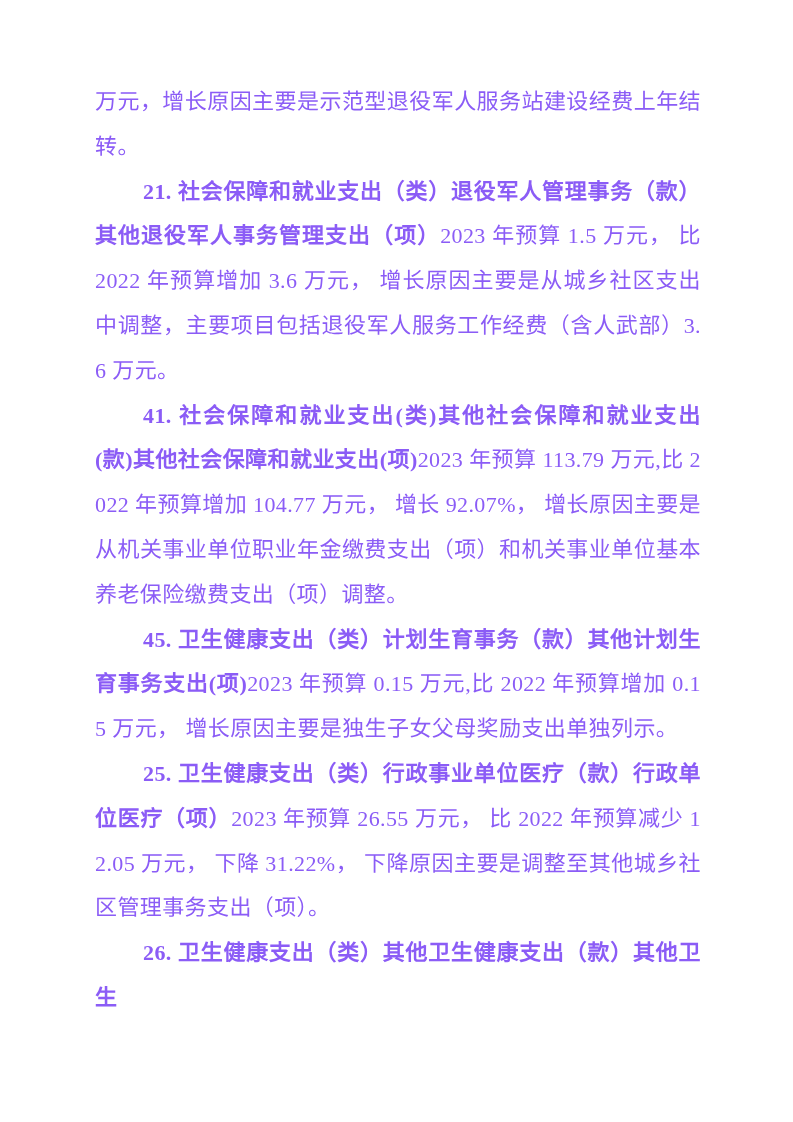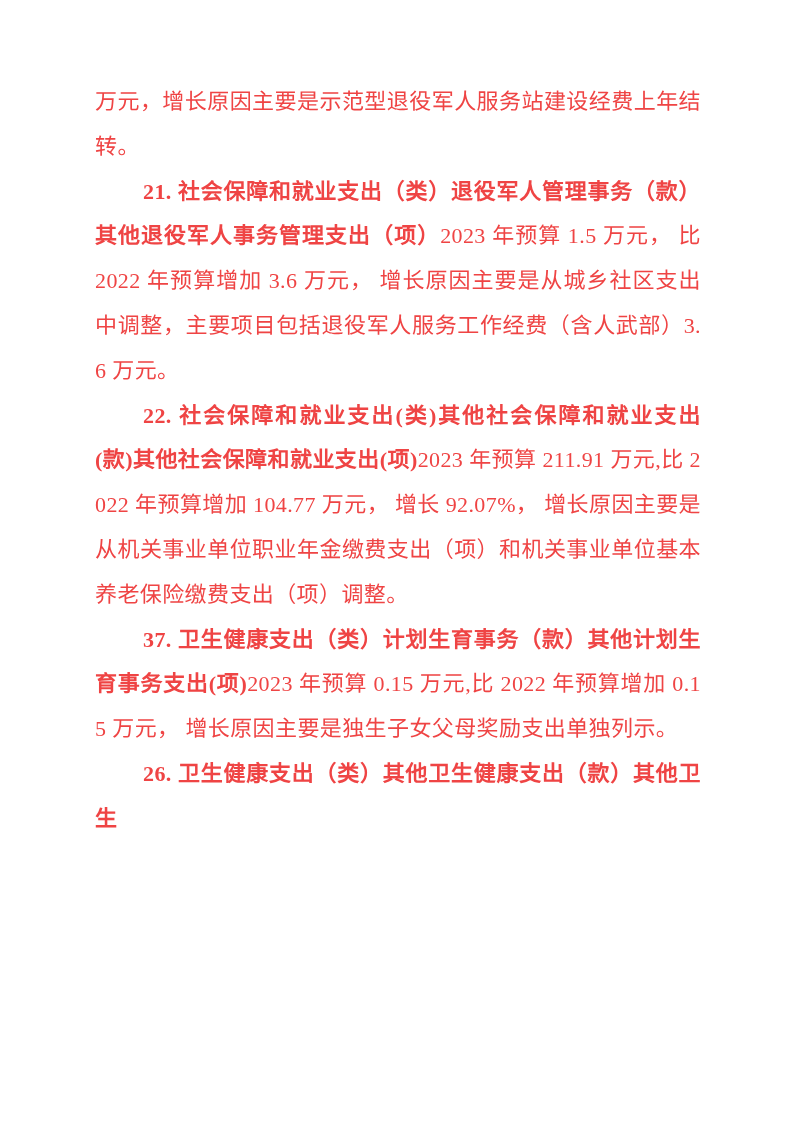--- a/index.html
+++ b/index.html
@@ -7,21 +7,21 @@
     padding: 0;
     background: #ffffff;
   }
   .page {
     position: relative;
     width: 793px;
     height: 1122px;
     background: #ffffff;
     overflow: hidden;
     font-family: "Liberation Serif", "DejaVu Serif", serif;
-    color: #ef4444;
+    color: #8b5cf6;
   }
   .content {
     position: absolute;
     left: 95px;
     top: 80px;
     width: 606px;
   }
   .para {
     margin: 0;
     font-size: 22px;
@@ -45,22 +45,23 @@
 </head>
 <body>
 
 <div class="page">
   <div class="content">
 
     <p class="para"><span class="body-text">万元，增长原因主要是示范型退役军人服务站建设经费上年结转。</span></p>
 
     <p class="para indent"><span class="lead">21. 社会保障和就业支出（类）退役军人管理事务（款）其他退役军人事务管理支出（项）</span><span class="body-text">2023 年预算 1.5 万元， 比 2022 年预算增加 3.6 万元， 增长原因主要是从城乡社区支出中调整，主要项目包括退役军人服务工作经费（含人武部）3.6 万元。</span></p>
 
-    <p class="para indent"><span class="lead">22. 社会保障和就业支出(类)其他社会保障和就业支出(款)其他社会保障和就业支出(项)</span><span class="body-text">2023 年预算 211.91 万元,比 2022 年预算增加 104.77 万元， 增长 92.07%， 增长原因主要是从机关事业单位职业年金缴费支出（项）和机关事业单位基本养老保险缴费支出（项）调整。</span></p>
+    <p class="para indent"><span class="lead">41. 社会保障和就业支出(类)其他社会保障和就业支出(款)其他社会保障和就业支出(项)</span><span class="body-text">2023 年预算 113.79 万元,比 2022 年预算增加 104.77 万元， 增长 92.07%， 增长原因主要是从机关事业单位职业年金缴费支出（项）和机关事业单位基本养老保险缴费支出（项）调整。</span></p>
 
 
-    <p class="para indent"><span class="lead">37. 卫生健康支出（类）计划生育事务（款）其他计划生育事务支出(项)</span><span class="body-text">2023 年预算 0.15 万元,比 2022 年预算增加 0.15 万元， 增长原因主要是独生子女父母奖励支出单独列示。</span></p>
+    <p class="para indent"><span class="lead">45. 卫生健康支出（类）计划生育事务（款）其他计划生育事务支出(项)</span><span class="body-text">2023 年预算 0.15 万元,比 2022 年预算增加 0.15 万元， 增长原因主要是独生子女父母奖励支出单独列示。</span></p>
 
+    <p class="para indent"><span class="lead">25. 卫生健康支出（类）行政事业单位医疗（款）行政单位医疗（项）</span><span class="body-text">2023 年预算 26.55 万元， 比 2022 年预算减少 12.05 万元， 下降 31.22%， 下降原因主要是调整至其他城乡社区管理事务支出（项）。</span></p>
 
     <p class="para indent"><span class="lead">26. 卫生健康支出（类）其他卫生健康支出（款）其他卫生</span><span class="body-text"></span></p>
 
   </div>
 </div>
 
 </body></html>

